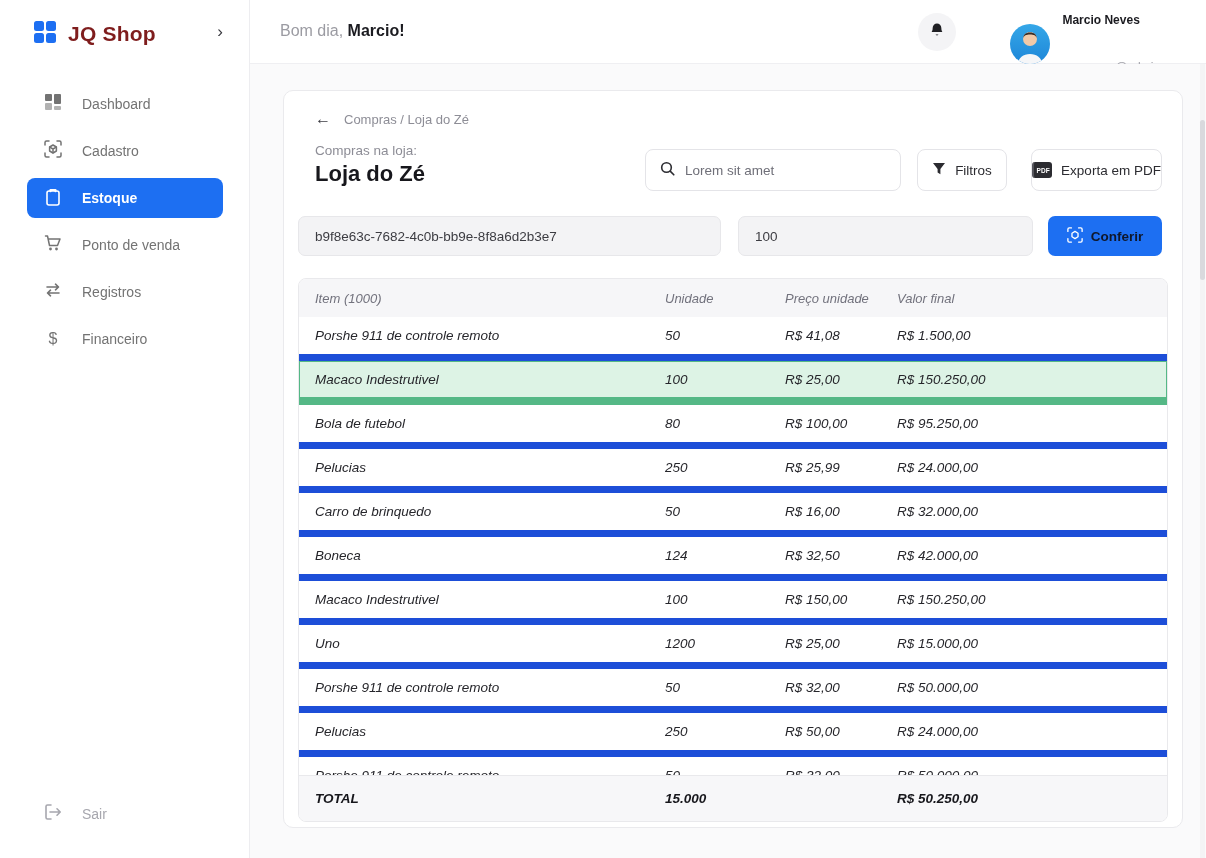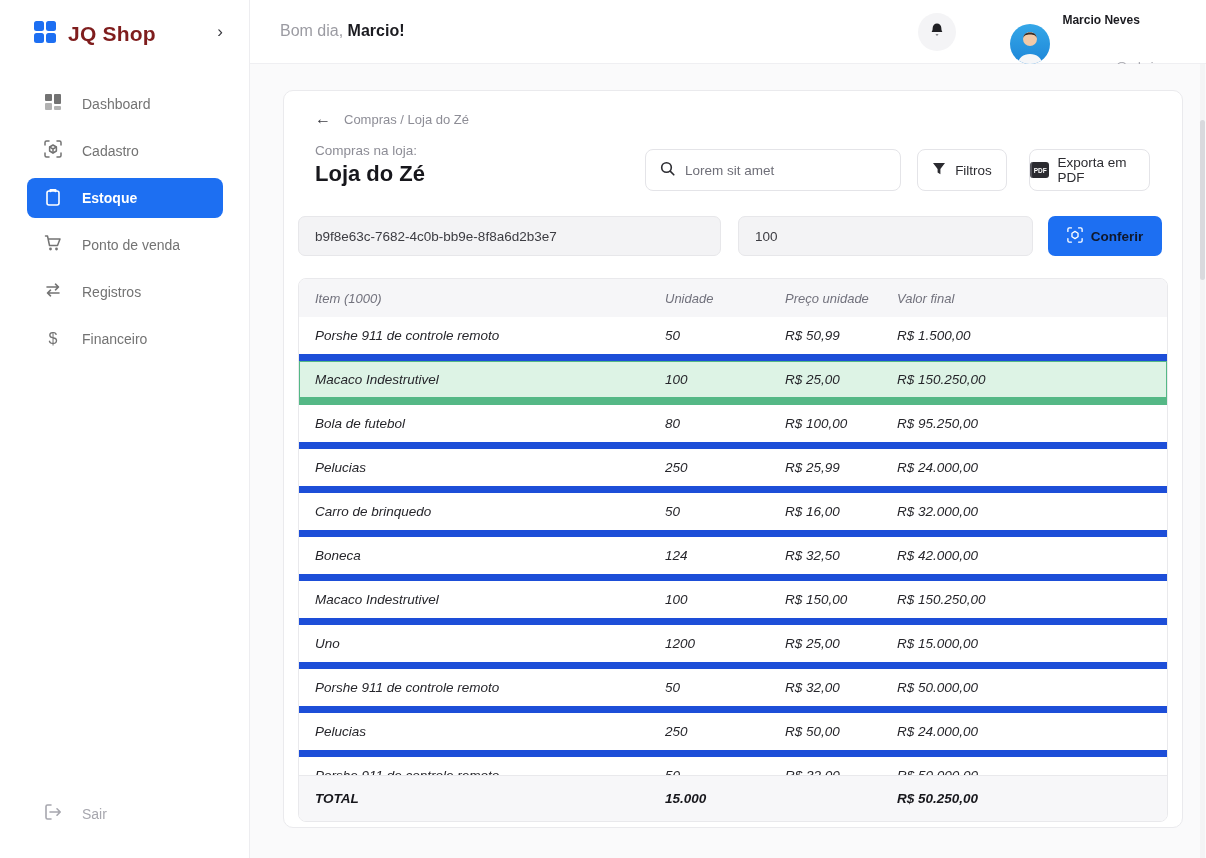--- a/index.html
+++ b/index.html
@@ -50,21 +50,21 @@
     border:1px solid #e4e4e8; border-radius:8px; background:#fff; display:flex; align-items:center;
     gap:10px; padding:0 14px; }
   .search-box input { border:0; outline:0; background:transparent; font-size:13.5px; width:100%;
     font-family:"Liberation Sans", sans-serif; color:#2c2c31; }
   .search-box input::placeholder { color:#6f6f78; }
 
   .btn-light { position:absolute; top:58px; height:42px; border:1px solid #e4e4e8; border-radius:8px;
     background:#fff; display:flex; align-items:center; justify-content:center; gap:9px;
     font-size:13.5px; color:#2c2c31; cursor:pointer; }
   .btn-filters { left:633px; width:90px; }
-  .btn-export { right:32px; width:121px; }
+  .btn-export { right:20px; width:131px; }
   .pdf-glyph { width:20px; height:16px; background:#2b2b30; border-radius:3px; color:#fff;
     font-size:6.5px; font-weight:700; display:flex; align-items:center; justify-content:center;
     border-left:2px solid #55555c; }
 
   .field { position:absolute; top:125px; height:40px; background:#f3f3f5; border:1px solid #e7e7ea;
     border-radius:7px; padding:0 16px; font-size:13.5px; color:#3c3c42;
     font-family:"Liberation Sans", sans-serif; outline:none; }
   .field-barcode { left:14px; width:423px; }
   .field-qty { left:454px; width:295px; }
   .btn-confer { position:absolute; top:125px; right:20px; width:114px; height:40px; background:#1d6ff2;
@@ -258,21 +258,21 @@
       <div class="trow thead">
         <div>Item (1000)</div>
         <div>Unidade</div>
         <div>Preço unidade</div>
         <div>Valor final</div>
       </div>
       <div class="tbody">
   <div class="trow">
     <div>Porshe 911 de controle remoto</div>
     <div>50</div>
-    <div>R$ 50,99</div>
+    <div>R$ 41,08</div>
     <div>R$ 1.500,00</div>
   </div>
 
   <div class="trow highlight">
     <div>Macaco Indestrutivel</div>
     <div>100</div>
     <div>R$ 25,00</div>
     <div>R$ 150.250,00</div>
   </div>
 

